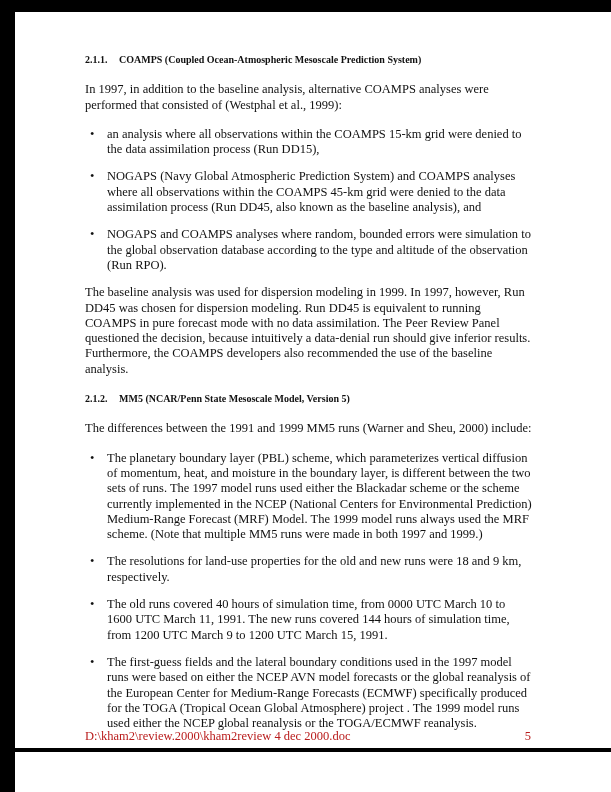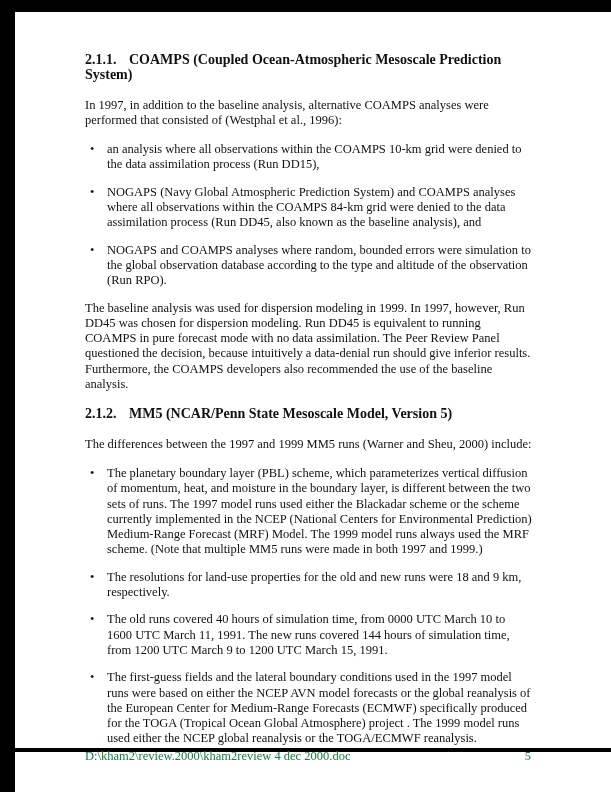--- a/index.html
+++ b/index.html
@@ -38,21 +38,21 @@
   .content {
     position: absolute;
     left: 85px;
     top: 52px;
     width: 447px;
     font-size: 12.5px;
     line-height: 15.3px;
     color: #111;
   }
   .heading {
-    font-size: 14px;
+    font-size: 10px;
     font-weight: bold;
     margin: 0 0 15px 0;
   }
   .heading .htext {
     margin-left: 9px;
   }
   .heading.second {
     margin-top: 0;
   }
   p.para {
@@ -72,68 +72,68 @@
     padding-left: 5px;
     box-sizing: border-box;
   }
   ul.bullets .bt {
     flex: 1 1 auto;
   }
   .footer {
     position: absolute;
     left: 85px;
     right: 80px;
-    top: 749px;
+    top: 729px;
     display: flex;
     justify-content: space-between;
     font-size: 12.5px;
-    color: #15803d;
+    color: #b91c1c;
   }
 </style>
 </head>
 <body>
 
 <div class="page">
 
   <div class="scan-top"></div>
   <div class="scan-left"></div>
   <div class="scan-bottom-line"></div>
 
   <div class="content">
 
     <h2 class="heading">
       <span>2.1.1.</span>
       <span class="htext">COAMPS (Coupled Ocean-Atmospheric Mesoscale Prediction System)</span>
     </h2>
 
-    <p class="para">In 1997, in addition to the baseline analysis, alternative COAMPS analyses were performed that consisted of (Westphal et al., 1996):</p>
+    <p class="para">In 1997, in addition to the baseline analysis, alternative COAMPS analyses were performed that consisted of (Westphal et al., 1999):</p>
 
     <ul class="bullets">
       <li>
         <span class="b">•</span>
-        <span class="bt">an analysis where all observations within the COAMPS 10-km grid were denied to the data assimilation process (Run DD15),</span>
+        <span class="bt">an analysis where all observations within the COAMPS 15-km grid were denied to the data assimilation process (Run DD15),</span>
       </li>
       <li>
         <span class="b">•</span>
-        <span class="bt">NOGAPS (Navy Global Atmospheric Prediction System) and COAMPS analyses where all observations within the COAMPS 84-km grid were denied to the data assimilation process (Run DD45, also known as the baseline analysis), and</span>
+        <span class="bt">NOGAPS (Navy Global Atmospheric Prediction System) and COAMPS analyses where all observations within the COAMPS 45-km grid were denied to the data assimilation process (Run DD45, also known as the baseline analysis), and</span>
       </li>
       <li>
         <span class="b">•</span>
         <span class="bt">NOGAPS and COAMPS analyses where random, bounded errors were simulation to the global observation database according to the type and altitude of the observation (Run RPO).</span>
       </li>
     </ul>
 
     <p class="para">The baseline analysis was used for dispersion modeling in 1999.  In 1997, however, Run DD45 was chosen for dispersion modeling.  Run DD45 is equivalent to running COAMPS in pure forecast mode with no data assimilation.  The Peer Review Panel questioned the decision, because intuitively a data-denial run should give inferior results.  Furthermore, the COAMPS developers also recommended the use of the baseline analysis.</p>
 
     <h2 class="heading second">
       <span>2.1.2.</span>
       <span class="htext">MM5 (NCAR/Penn State Mesoscale Model, Version 5)</span>
     </h2>
 
-    <p class="para">The differences between the 1997 and 1999 MM5 runs (Warner and Sheu, 2000) include:</p>
+    <p class="para">The differences between the 1991 and 1999 MM5 runs (Warner and Sheu, 2000) include:</p>
 
     <ul class="bullets">
       <li>
         <span class="b">•</span>
         <span class="bt">The planetary boundary layer (PBL) scheme, which parameterizes vertical diffusion of momentum, heat, and moisture in the boundary layer, is different between the two sets of runs.  The 1997 model runs used either the Blackadar scheme or the scheme currently implemented in the NCEP (National Centers for Environmental Prediction) Medium-Range Forecast (MRF) Model.  The 1999 model runs always used the MRF scheme.  (Note that multiple MM5 runs were made in both 1997 and 1999.)</span>
       </li>
       <li>
         <span class="b">•</span>
         <span class="bt">The resolutions for land-use properties for the old and new runs were 18 and 9 km, respectively.</span>
       </li>

